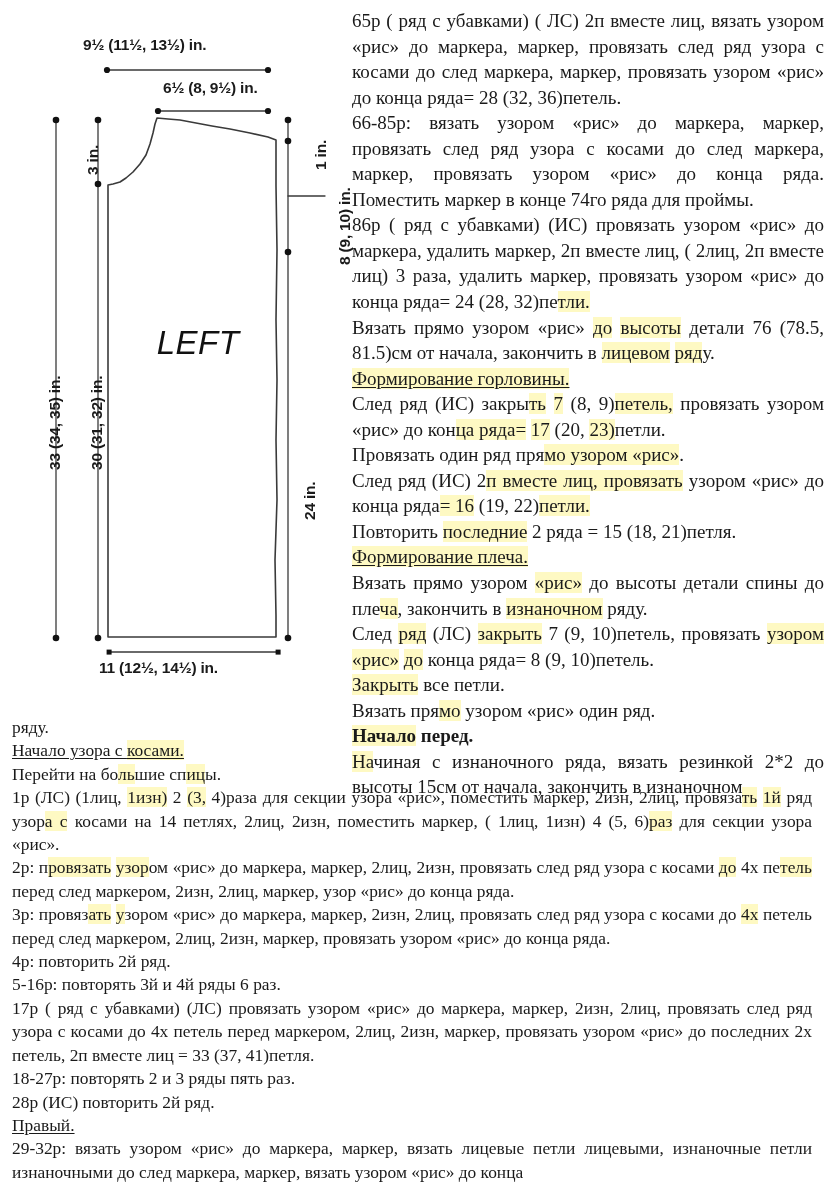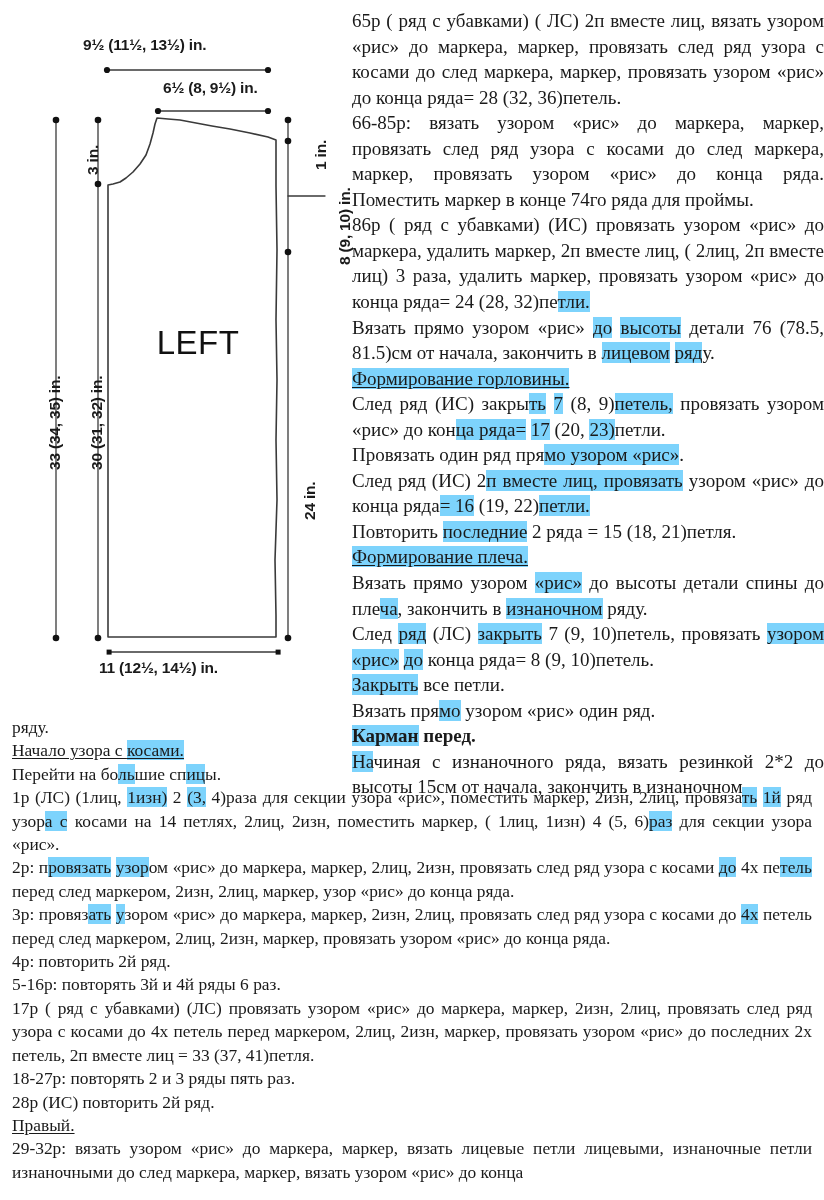--- a/index.html
+++ b/index.html
@@ -53,20 +53,21 @@
   }
   .piece-label {
     position: absolute;
     font-family: "Liberation Sans", "DejaVu Sans", sans-serif;
     font-size: 33px;
     font-weight: 400;
     letter-spacing: 0.5px;
     color: #111;
     line-height: 1.12;
     text-align: center;
+    font-style: italic;
   }
 
   
   .col-right {
     position: absolute;
     left: 352px; top: 8px;
     width: 472px;
     font-size: 19px;
     line-height: 1.345;
     text-align: justify;
@@ -90,21 +91,21 @@
     margin: 0;
   }
   .hdr {
     text-decoration: underline;
     text-underline-offset: 2px;
   }
   .bold {
     font-weight: bold;
   }
   .hl {
-    background-color: #7dd3fc;
+    background-color: #fef9c3;
   }
 </style>
 </head>
 <body>
 
 <div class="page">
 
   <div class="top-area">
 
     <div class="diagram">
@@ -179,21 +180,21 @@
         <p class="para hdr"><span class="hl">Формирование горловины.</span></p>
         <p class="para"><span>След ряд (ИС) закры</span><span class="hl">ть</span><span> </span><span class="hl">7</span><span> (8, 9)</span><span class="hl">петель,</span><span> провязать узором «рис» до кон</span><span class="hl">ца ряда=</span><span> </span><span class="hl">17</span><span> (20, </span><span class="hl">23)</span><span>петли.</span></p>
         <p class="para"><span>Провязать один ряд пря</span><span class="hl">мо узором «рис»</span><span>.</span></p>
         <p class="para"><span>След ряд (ИС) 2</span><span class="hl">п вместе лиц, провязать</span><span> узором «рис» до конца ряда</span><span class="hl">= 16</span><span> (19, 22)</span><span class="hl">петли.</span></p>
         <p class="para"><span>Повторить </span><span class="hl">последние</span><span> 2 ряда = 15 (18, 21)петля.</span></p>
         <p class="para hdr"><span class="hl">Формирование плеча.</span></p>
         <p class="para"><span>Вязать прямо узором </span><span class="hl">«рис»</span><span> до высоты детали спины до пле</span><span class="hl">ча</span><span>, закончить в </span><span class="hl">изнаночном</span><span> ряду.</span></p>
         <p class="para"><span>След </span><span class="hl">ряд</span><span> (ЛС) </span><span class="hl">закрыть</span><span> 7 (9, 10)петель, провязать </span><span class="hl">узором</span><span> </span><span class="hl">«рис»</span><span> </span><span class="hl">до</span><span> конца ряда= 8 (9, 10)петель.</span></p>
         <p class="para"><span class="hl">Закрыть</span><span> все петли.</span></p>
         <p class="para"><span>Вязать пря</span><span class="hl">мо</span><span> узором «рис» один ряд.</span></p>
-        <p class="para bold"><span class="hl">Карман</span><span> перед.</span></p>
+        <p class="para bold"><span class="hl">Начало</span><span> перед.</span></p>
         <p class="para"><span class="hl">На</span><span>чиная с изнаночного ряда, вязать резинкой 2*2 до высоты 15см от начала, закончить в изнаночном</span></p>
       </div>
   </div>
 
   <div class="full-width" id="full-width">
       <p class="para"><span>ряду.</span></p>
       <p class="para hdr"><span>Начало узора с </span><span class="hl">косами.</span></p>
       <p class="para"><span>Перейти на бо</span><span class="hl">ль</span><span>шие сп</span><span class="hl">иц</span><span>ы.</span></p>
       <p class="para"><span>1р (ЛС) (1лиц, </span><span class="hl">1изн)</span><span> 2 </span><span class="hl">(3,</span><span> 4)раза для секции узора «рис», поместить маркер, 2изн, 2лиц, провяза</span><span class="hl">ть</span><span> </span><span class="hl">1й</span><span> ряд узор</span><span class="hl">а с</span><span> косами на 14 петлях, 2лиц, 2изн, поместить маркер, ( 1лиц, 1изн) 4 (5, 6)</span><span class="hl">раз</span><span> для секции узора «рис».</span></p>
       <p class="para"><span>2р: п</span><span class="hl">ровязать</span><span> </span><span class="hl">узор</span><span>ом «рис» до маркера, маркер, 2лиц, 2изн, провязать след ряд узора с косами </span><span class="hl">до</span><span> 4х пе</span><span class="hl">тель</span><span> перед след маркером, 2изн, 2лиц, маркер, узор «рис» до конца ряда.</span></p>

